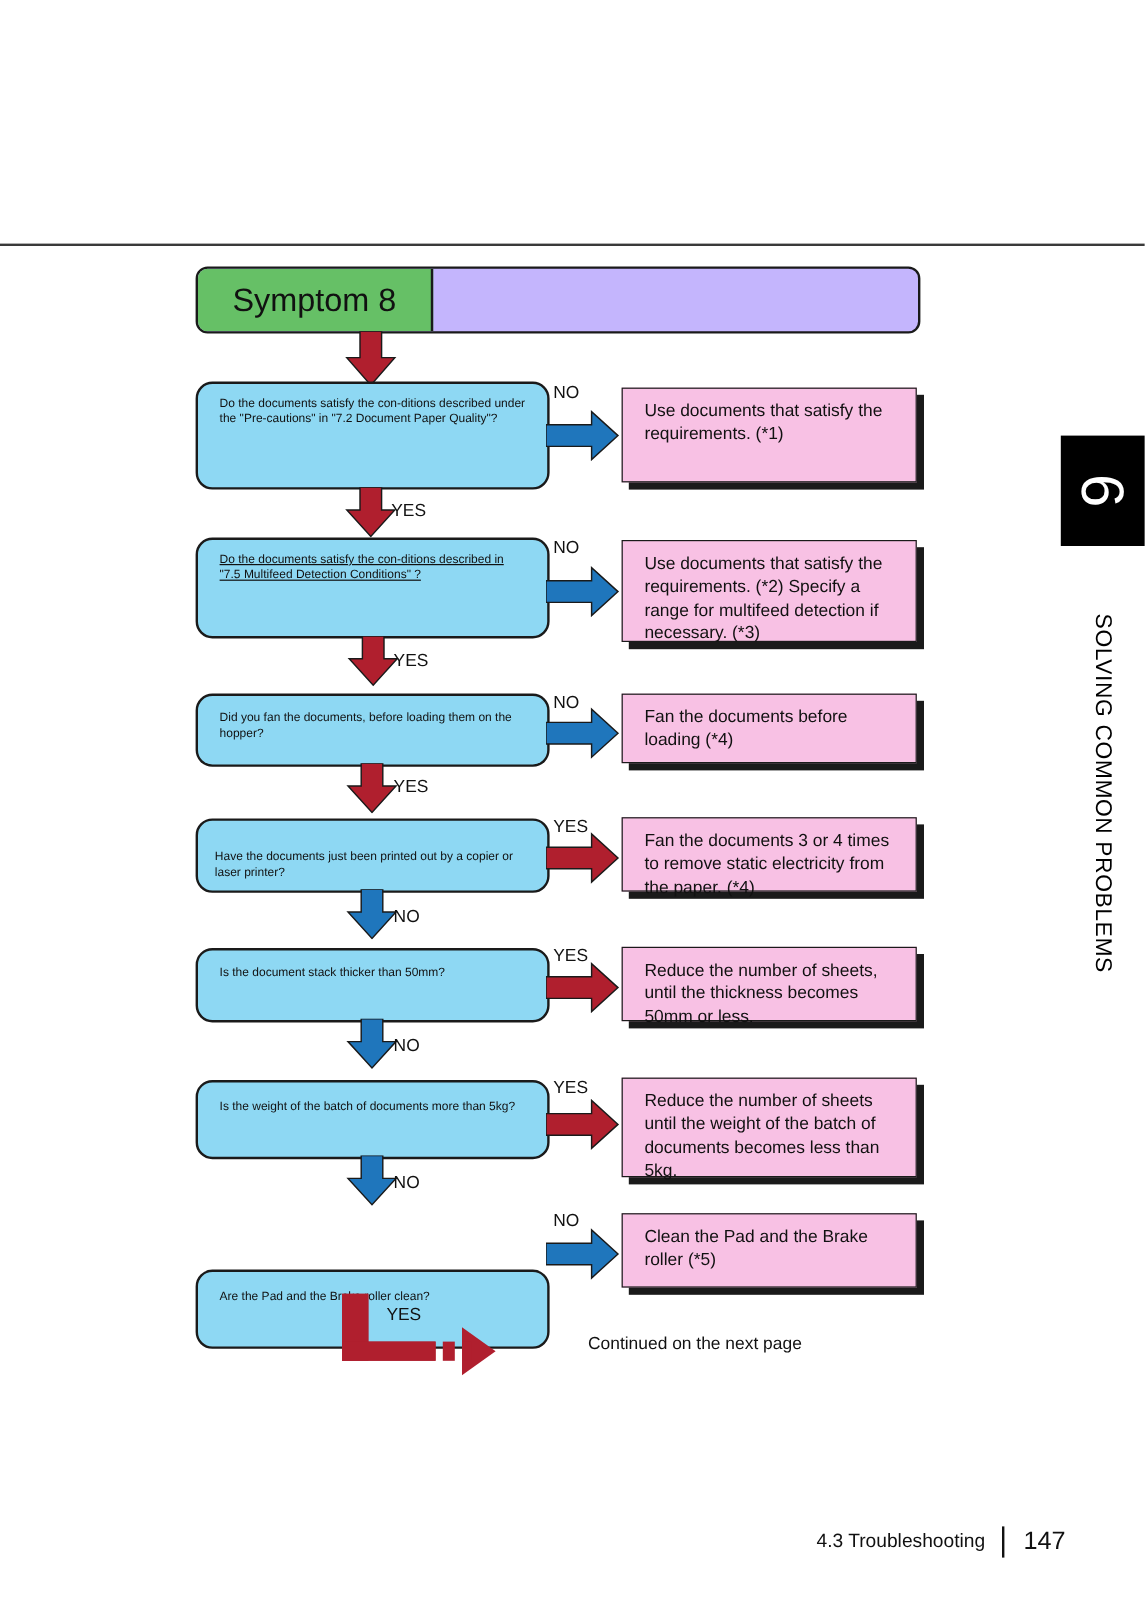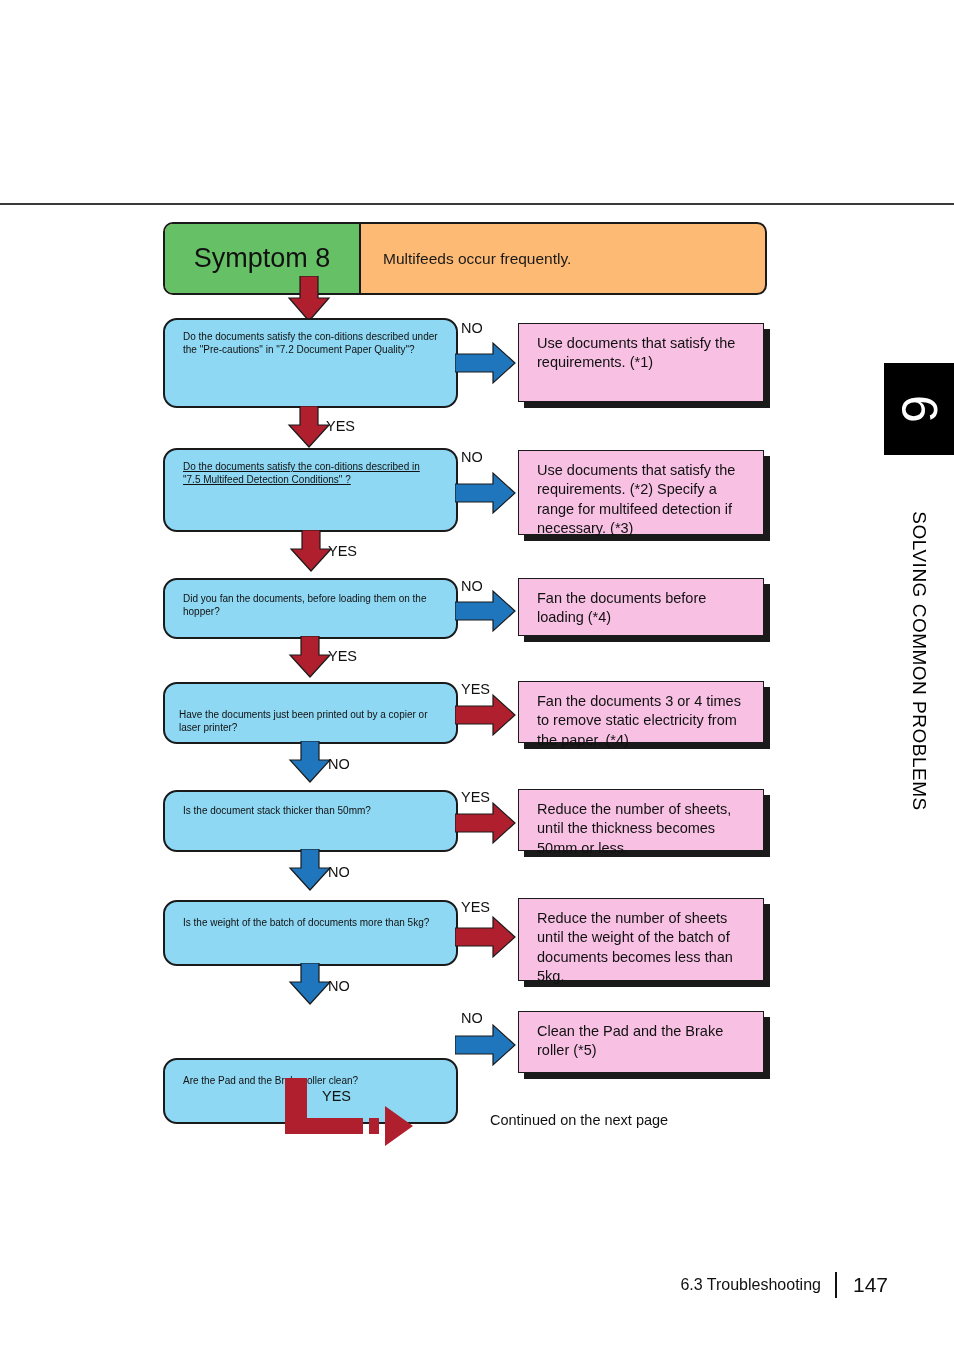--- a/index.html
+++ b/index.html
@@ -25,25 +25,25 @@
     height: 2px;
     background: #3a3a3a;
   }
 
   
   .symptom-header {
     position: absolute;
     left: 163px;
     top: 222px;
     width: 604px;
-    height: 73px;
+    height: 56px;
     box-sizing: border-box;
     border: 2px solid #1a1a1a;
     border-radius: 10px;
-    background: #fdba74;
+    background: #c4b5fd;
     display: flex;
     align-items: stretch;
     overflow: hidden;
   }
   .symptom-tag {
     width: 194px;
     background: #66c066;
     border-right: 2px solid #1a1a1a;
     display: flex;
     align-items: center;
@@ -196,21 +196,20 @@
     padding-left: 16px;
   }
 </style>
 </head>
 <body>
 
 <div class="top-rule"></div>
 
 <div class="symptom-header">
   <div class="symptom-tag">Symptom 8</div>
-  <div class="symptom-desc">Multifeeds occur frequently.</div>
 </div>
 
 <div class="varrow" style="left:287px; top:276px; height:46px;">
   <svg width="44" height="46" viewBox="0 0 44 46">
     <polygon points="13,0 31,0 31,22 42,22 22,45 2,22 13,22" fill="#b01f2e" stroke="#1a1a1a" stroke-width="1.2"></polygon>
   </svg>
 </div>
 
 <div class="qbox" style="left:163px; top:318px; height:90px;">Do the documents satisfy the con-ditions described under the "Pre-cautions" in "7.2 Document Paper Quality"?</div>
 <div class="blabel" style="left:461px; top:320px;">NO</div>
@@ -325,16 +324,16 @@
 <div class="continued-label">Continued on the next page</div>
 
 <div class="chapter-tab">
   <span>6</span>
 </div>
 <div class="chapter-title">
   <span>SOLVING COMMON PROBLEMS</span>
 </div>
 
 <div class="footer">
-  <div class="footer-section">6.3 Troubleshooting</div>
+  <div class="footer-section">4.3 Troubleshooting</div>
   <div class="footer-div"></div>
   <div class="footer-page">147</div>
 </div>
 
 </body></html>

